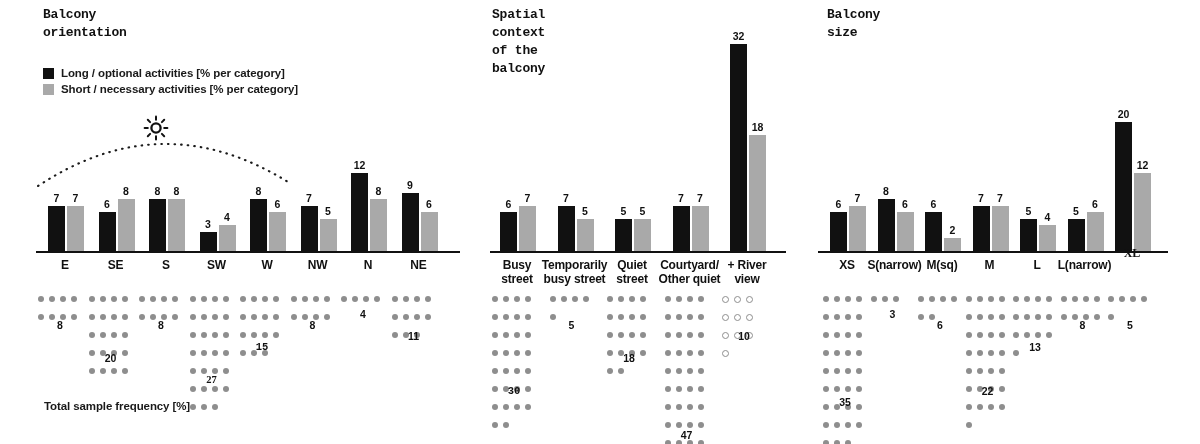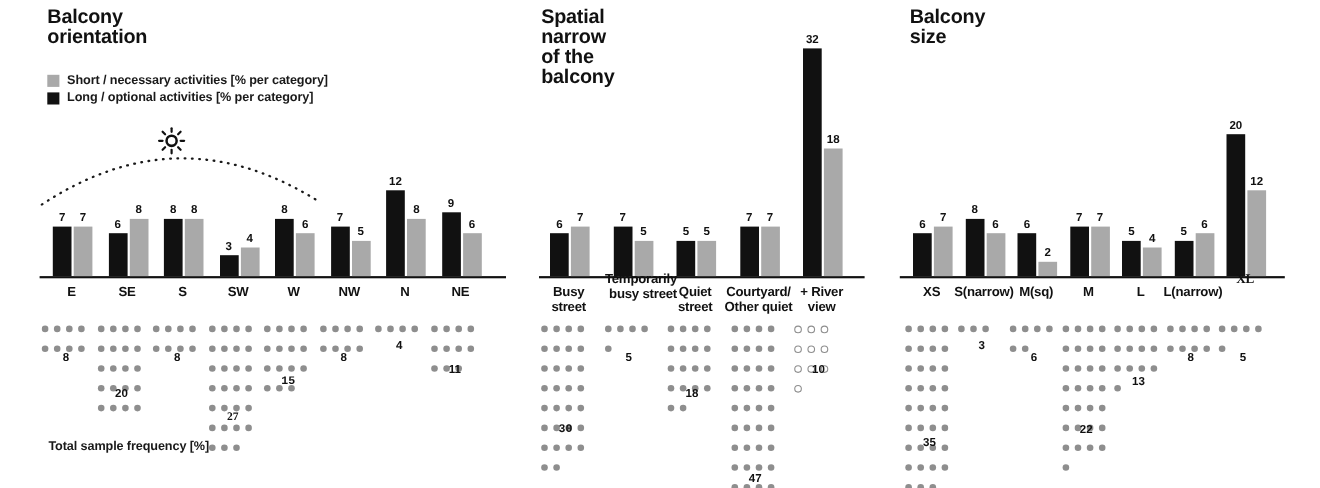--- a/index.html
+++ b/index.html
@@ -3,22 +3,22 @@
 <meta charset="utf-8">
 <style>
   html,body{margin:0;padding:0;}
   body{
     width:1200px;height:444px;background:#ffffff;
     font-family:"Liberation Sans", sans-serif;
     color:#111111;overflow:hidden;position:relative;
   }
   .panel{position:absolute;top:0;height:444px;}
   .panel-title{
-    position:absolute;font-size:18px;font-weight:700;color:#111;
-    letter-spacing:-0.2px;line-height:18px;white-space:pre-line;
+    position:absolute;font-size:13px;font-weight:700;color:#111;
+    letter-spacing:-0.2px;line-height:18px;white-space:pre-line;font-family:Liberation Mono, monospace;
   }
   
   .legend{position:absolute;left:43px;top:66px;}
   .legend-row{display:flex;align-items:center;height:14px;margin-bottom:2px;}
   .legend-sw{width:11px;height:11px;margin-right:7px;flex:none;}
   .legend-txt{font-size:11.5px;font-weight:700;color:#1a1a1a;white-space:nowrap;letter-spacing:-0.1px;}
   
   .plot{position:absolute;}
   .axis{position:absolute;height:2px;background:#111;}
   .bar{position:absolute;bottom:0;width:17px;}
@@ -49,26 +49,26 @@
   .sun-arc{position:absolute;left:36px;top:112px;}
 </style>
 </head>
 <body>
 
 <div class="panel" id="panel-0">
   <div class="panel-title" style="left:43px;top:6px;">Balcony orientation</div>
 
   <div class="legend">
     <div class="legend-row">
+      <span class="legend-sw" style="background:#111111"></span>
+      <span class="legend-txt">Long / optional activities [% per category]</span>
+    </div>
+    <div class="legend-row">
       <span class="legend-sw" style="background:#a9a9a9"></span>
       <span class="legend-txt">Short / necessary activities [% per category]</span>
-    </div>
-    <div class="legend-row">
-      <span class="legend-sw" style="background:#111111"></span>
-      <span class="legend-txt">Long / optional activities [% per category]</span>
     </div>
   </div>
 
   <svg class="sun-arc" width="260" height="75">
     <path d="M2,74 Q126,-8 252,70" fill="none" stroke="#1a1a1a" stroke-width="2.1" stroke-linecap="round" stroke-dasharray="0.6 6"></path>
     <g transform="translate(120,16)">
       <circle cx="0" cy="0" r="4.6" fill="none" stroke="#111" stroke-width="2.3"></circle>
       <g stroke="#111" stroke-width="2" stroke-linecap="round">
         <line x1="0" y1="-8.2" x2="0" y2="-11.4"></line>
           <line x1="0" y1="8.2" x2="0" y2="11.4"></line>
@@ -155,35 +155,35 @@
         <div class="dot-count" style="left: -1px; top: 12px;">4</div>
       </div>
       <div class="dotgroup" style="left: 391.5px; top: 296px; text-decoration: underline;">
         <div class="dotgrid"><span class="dot dot-filled"></span><span class="dot dot-filled"></span><span class="dot dot-filled"></span><span class="dot dot-filled"></span><span class="dot dot-filled"></span><span class="dot dot-filled"></span><span class="dot dot-filled"></span><span class="dot dot-filled"></span><span class="dot dot-filled"></span><span class="dot dot-filled"></span><span class="dot dot-filled"></span></div>
         <div class="dot-count" style="left: -1px; top: 34px;">11</div>
       </div>
     </div>
 </div>
 
 <div class="panel" id="panel-1">
-  <div class="panel-title" style="left:492px;top:6px;">Spatial narrow
+  <div class="panel-title" style="left:492px;top:6px;">Spatial context
 of the balcony</div>
   <div class="plot" id="plot-1">
       <div class="axis" style="left: 490px; top: 251px; width: 296px;"></div>
       <div class="bar bar-black" style="left: 500px; top: 212.18px; height: 38.82px; bottom: auto; position: absolute;"></div>
       <div class="bar-val" style="left: 493.5px; top: 198.18px;">6</div>
       <div class="bar bar-gray" style="left: 519px; top: 205.71px; height: 45.29px; bottom: auto; position: absolute;"></div>
       <div class="bar-val" style="left: 512.5px; top: 191.71px;">7</div>
       <div class="cat" style="left: 476px; top: 258px; width: 82px;">Busy
 street</div>
       <div class="bar bar-black" style="left: 557.5px; top: 205.71px; height: 45.29px; bottom: auto; position: absolute;"></div>
       <div class="bar-val" style="left: 551px; top: 191.71px;">7</div>
       <div class="bar bar-gray" style="left: 576.5px; top: 218.65px; height: 32.35px; bottom: auto; position: absolute;"></div>
       <div class="bar-val" style="left: 570px; top: 204.65px;">5</div>
-      <div class="cat" style="left: 533.5px; top: 246px; width: 82px; text-align: right;">Temporarily
+      <div class="cat" style="left: 533.5px; top: 258px; width: 82px;">Temporarily
 busy street</div>
       <div class="bar bar-black" style="left: 615px; top: 218.65px; height: 32.35px; bottom: auto; position: absolute;"></div>
       <div class="bar-val" style="left: 608.5px; top: 204.65px;">5</div>
       <div class="bar bar-gray" style="left: 634px; top: 218.65px; height: 32.35px; bottom: auto; position: absolute;"></div>
       <div class="bar-val" style="left: 627.5px; top: 204.65px;">5</div>
       <div class="cat" style="left: 591px; top: 258px; width: 82px;">Quiet
 street</div>
       <div class="bar bar-black" style="left: 672.5px; top: 205.71px; height: 45.29px; bottom: auto; position: absolute;"></div>
       <div class="bar-val" style="left: 666px; top: 191.71px;">7</div>
       <div class="bar bar-gray" style="left: 691.5px; top: 205.71px; height: 45.29px; bottom: auto; position: absolute;"></div>

